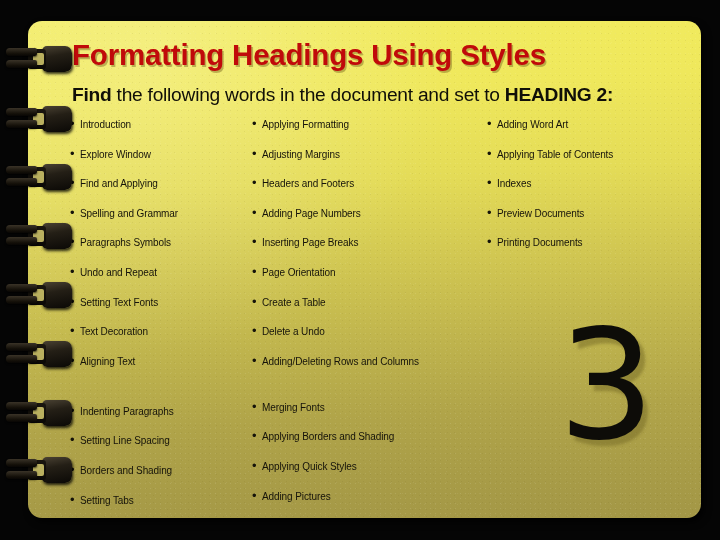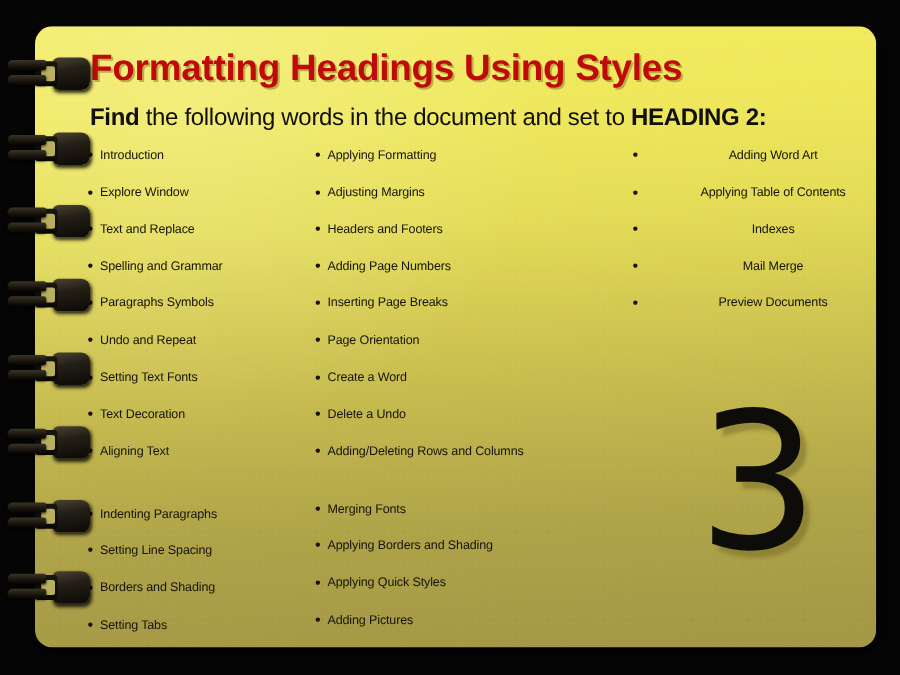--- a/index.html
+++ b/index.html
@@ -147,21 +147,21 @@
     width: 673px;
     height: 400px;
   }
 
   .col {
     position: absolute;
     top: 0;
   }
   .col-1 { left: 42px;  width: 196px; }
   .col-2 { left: 224px; width: 250px; }
-  .col-3 { left: 478px; width: 215px; text-align: center; }
+  .col-3 { left: 459px; width: 215px; }
 
   .bullet {
     position: relative;
     font-size: 10px;
     color: #15130a;
     letter-spacing: -0.1px;
     line-height: 15px;
     padding-left: 10px;
     margin-bottom: 14.6px;
   }
@@ -201,55 +201,55 @@
 
       <div id="title">Formatting Headings Using Styles</div>
 
       <div id="subtitle"><b>Find</b><span> the following words in the document and set to </span><b>HEADING 2:</b></div>
 
       <div class="columns">
 
         <div class="col col-1">
           <div class="bullet">Introduction</div>
           <div class="bullet">Explore Window</div>
-          <div class="bullet">Text and Replace</div>
+          <div class="bullet">Find and Applying</div>
           <div class="bullet">Spelling and Grammar</div>
           <div class="bullet">Paragraphs Symbols</div>
           <div class="bullet">Undo and Repeat</div>
           <div class="bullet">Setting Text Fonts</div>
           <div class="bullet">Text Decoration</div>
           <div class="bullet" style="margin-bottom:35px">Aligning Text</div>
           <div class="bullet">Indenting Paragraphs</div>
           <div class="bullet">Setting Line Spacing</div>
           <div class="bullet">Borders and Shading</div>
           <div class="bullet">Setting Tabs</div>
         </div>
 
         <div class="col col-2">
           <div class="bullet">Applying Formatting</div>
           <div class="bullet">Adjusting Margins</div>
           <div class="bullet">Headers and Footers</div>
           <div class="bullet">Adding Page Numbers</div>
           <div class="bullet">Inserting Page Breaks</div>
           <div class="bullet">Page Orientation</div>
-          <div class="bullet">Create a Word</div>
+          <div class="bullet">Create a Table</div>
           <div class="bullet">Delete a Undo</div>
           <div class="bullet wrap" style="width:210px">Adding/Deleting Rows and Columns</div>
           <div class="bullet">Merging Fonts</div>
           <div class="bullet">Applying Borders and Shading</div>
           <div class="bullet">Applying Quick Styles</div>
           <div class="bullet">Adding Pictures</div>
         </div>
 
         <div class="col col-3">
           <div class="bullet">Adding Word Art</div>
           <div class="bullet">Applying Table of Contents</div>
           <div class="bullet">Indexes</div>
-          <div class="bullet">Mail Merge</div>
           <div class="bullet">Preview Documents</div>
+          <div class="bullet">Printing Documents</div>
         </div>
 
       </div>
 
       <div id="slide-number">3</div>
 
     </div>
   </div>
 
   <div class="ring" style="top:45px">

